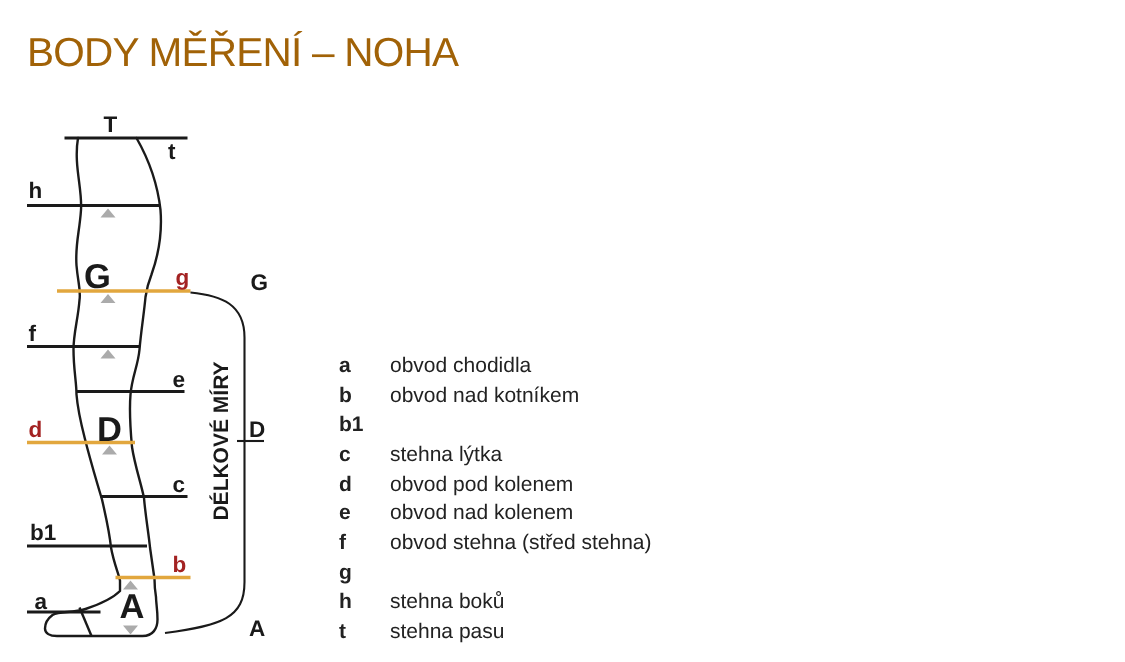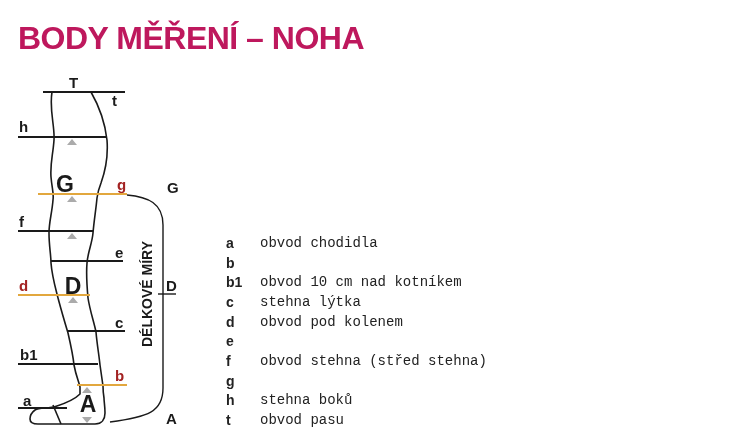--- a/index.html
+++ b/index.html
@@ -2,39 +2,39 @@
 <html><head>
 <meta charset="utf-8">
 <style>
   html,body{margin:0;padding:0;}
   body{
     width:750px;height:441px;position:relative;background:#ffffff;
     font-family:"Liberation Sans",sans-serif;overflow:hidden;
   }
   .page-title{
     position:absolute;left:18px;top:20px;margin:0;
-    font-size:32px;font-weight:700;letter-spacing:-0.5px;color:#be185d;
+    font-size:27px;font-weight:400;letter-spacing:-0.5px;color:#a16207;
     white-space:nowrap;
   }
   #leg-svg{position:absolute;left:0;top:0;}
   #leg-svg text{font-family:"Liberation Sans",sans-serif;font-weight:bold;fill:#1a1a1a;}
   #leg-svg .lbl-sm{font-size:15px;}
   #leg-svg .lbl-big{font-size:23px;}
   #leg-svg .lbl-red{fill:#A32222;}
   #leg-svg .lbl-vert{font-size:14px;}
   .legend{
     position:absolute;left:224px;top:233px;
     display:flex;flex-direction:column;
   }
   .legend-row{
     display:flex;align-items:center;height:19.7px;
     font-size:14px;color:#222;white-space:nowrap;
   }
   .legend-key{font-weight:bold;width:26px;flex:0 0 26px;padding-left:2px;}
-  .legend-desc{padding-left:8px;font-family:Liberation Mono, monospace;}
+  .legend-desc{padding-left:8px;}
 </style>
 </head>
 <body>
 
 <h1 class="page-title">BODY MĚŘENÍ – NOHA</h1>
 
 <svg id="leg-svg" width="210" height="441" viewBox="0 0 210 441">
 
   <path fill="none" stroke="#1a1a1a" stroke-width="1.6" stroke-linejoin="round" stroke-linecap="round" d="M52,92 C49,110 55,126 54,140 C53,155 50,163 51,177 C52,189 54,193 53,200
            C52,213 49,222 49,233 C49,246 51,255 51,263 C52,276 55,286 58,298
@@ -91,44 +91,45 @@
   <text class="lbl-vert" x="152" y="294" text-anchor="middle" transform="rotate(-90 152 294)">DÉLKOVÉ MÍRY</text>
 </svg>
 
 <div class="legend">
   <div class="legend-row">
     <span class="legend-key">a</span>
     <span class="legend-desc">obvod chodidla</span>
   </div>
   <div class="legend-row">
     <span class="legend-key">b</span>
+    <span class="legend-desc">obvod nad kotníkem</span>
   </div>
   <div class="legend-row">
     <span class="legend-key">b1</span>
-    <span class="legend-desc">obvod 10 cm nad kotníkem</span>
   </div>
   <div class="legend-row">
     <span class="legend-key">c</span>
     <span class="legend-desc">stehna lýtka</span>
   </div>
   <div class="legend-row">
     <span class="legend-key">d</span>
     <span class="legend-desc">obvod pod kolenem</span>
   </div>
   <div class="legend-row">
     <span class="legend-key">e</span>
+    <span class="legend-desc">obvod nad kolenem</span>
   </div>
   <div class="legend-row">
     <span class="legend-key">f</span>
     <span class="legend-desc">obvod stehna (střed stehna)</span>
   </div>
   <div class="legend-row">
     <span class="legend-key">g</span>
   </div>
   <div class="legend-row">
     <span class="legend-key">h</span>
     <span class="legend-desc">stehna boků</span>
   </div>
   <div class="legend-row">
     <span class="legend-key">t</span>
-    <span class="legend-desc">obvod pasu</span>
+    <span class="legend-desc">stehna pasu</span>
   </div>
 </div>
 
 </body></html>

